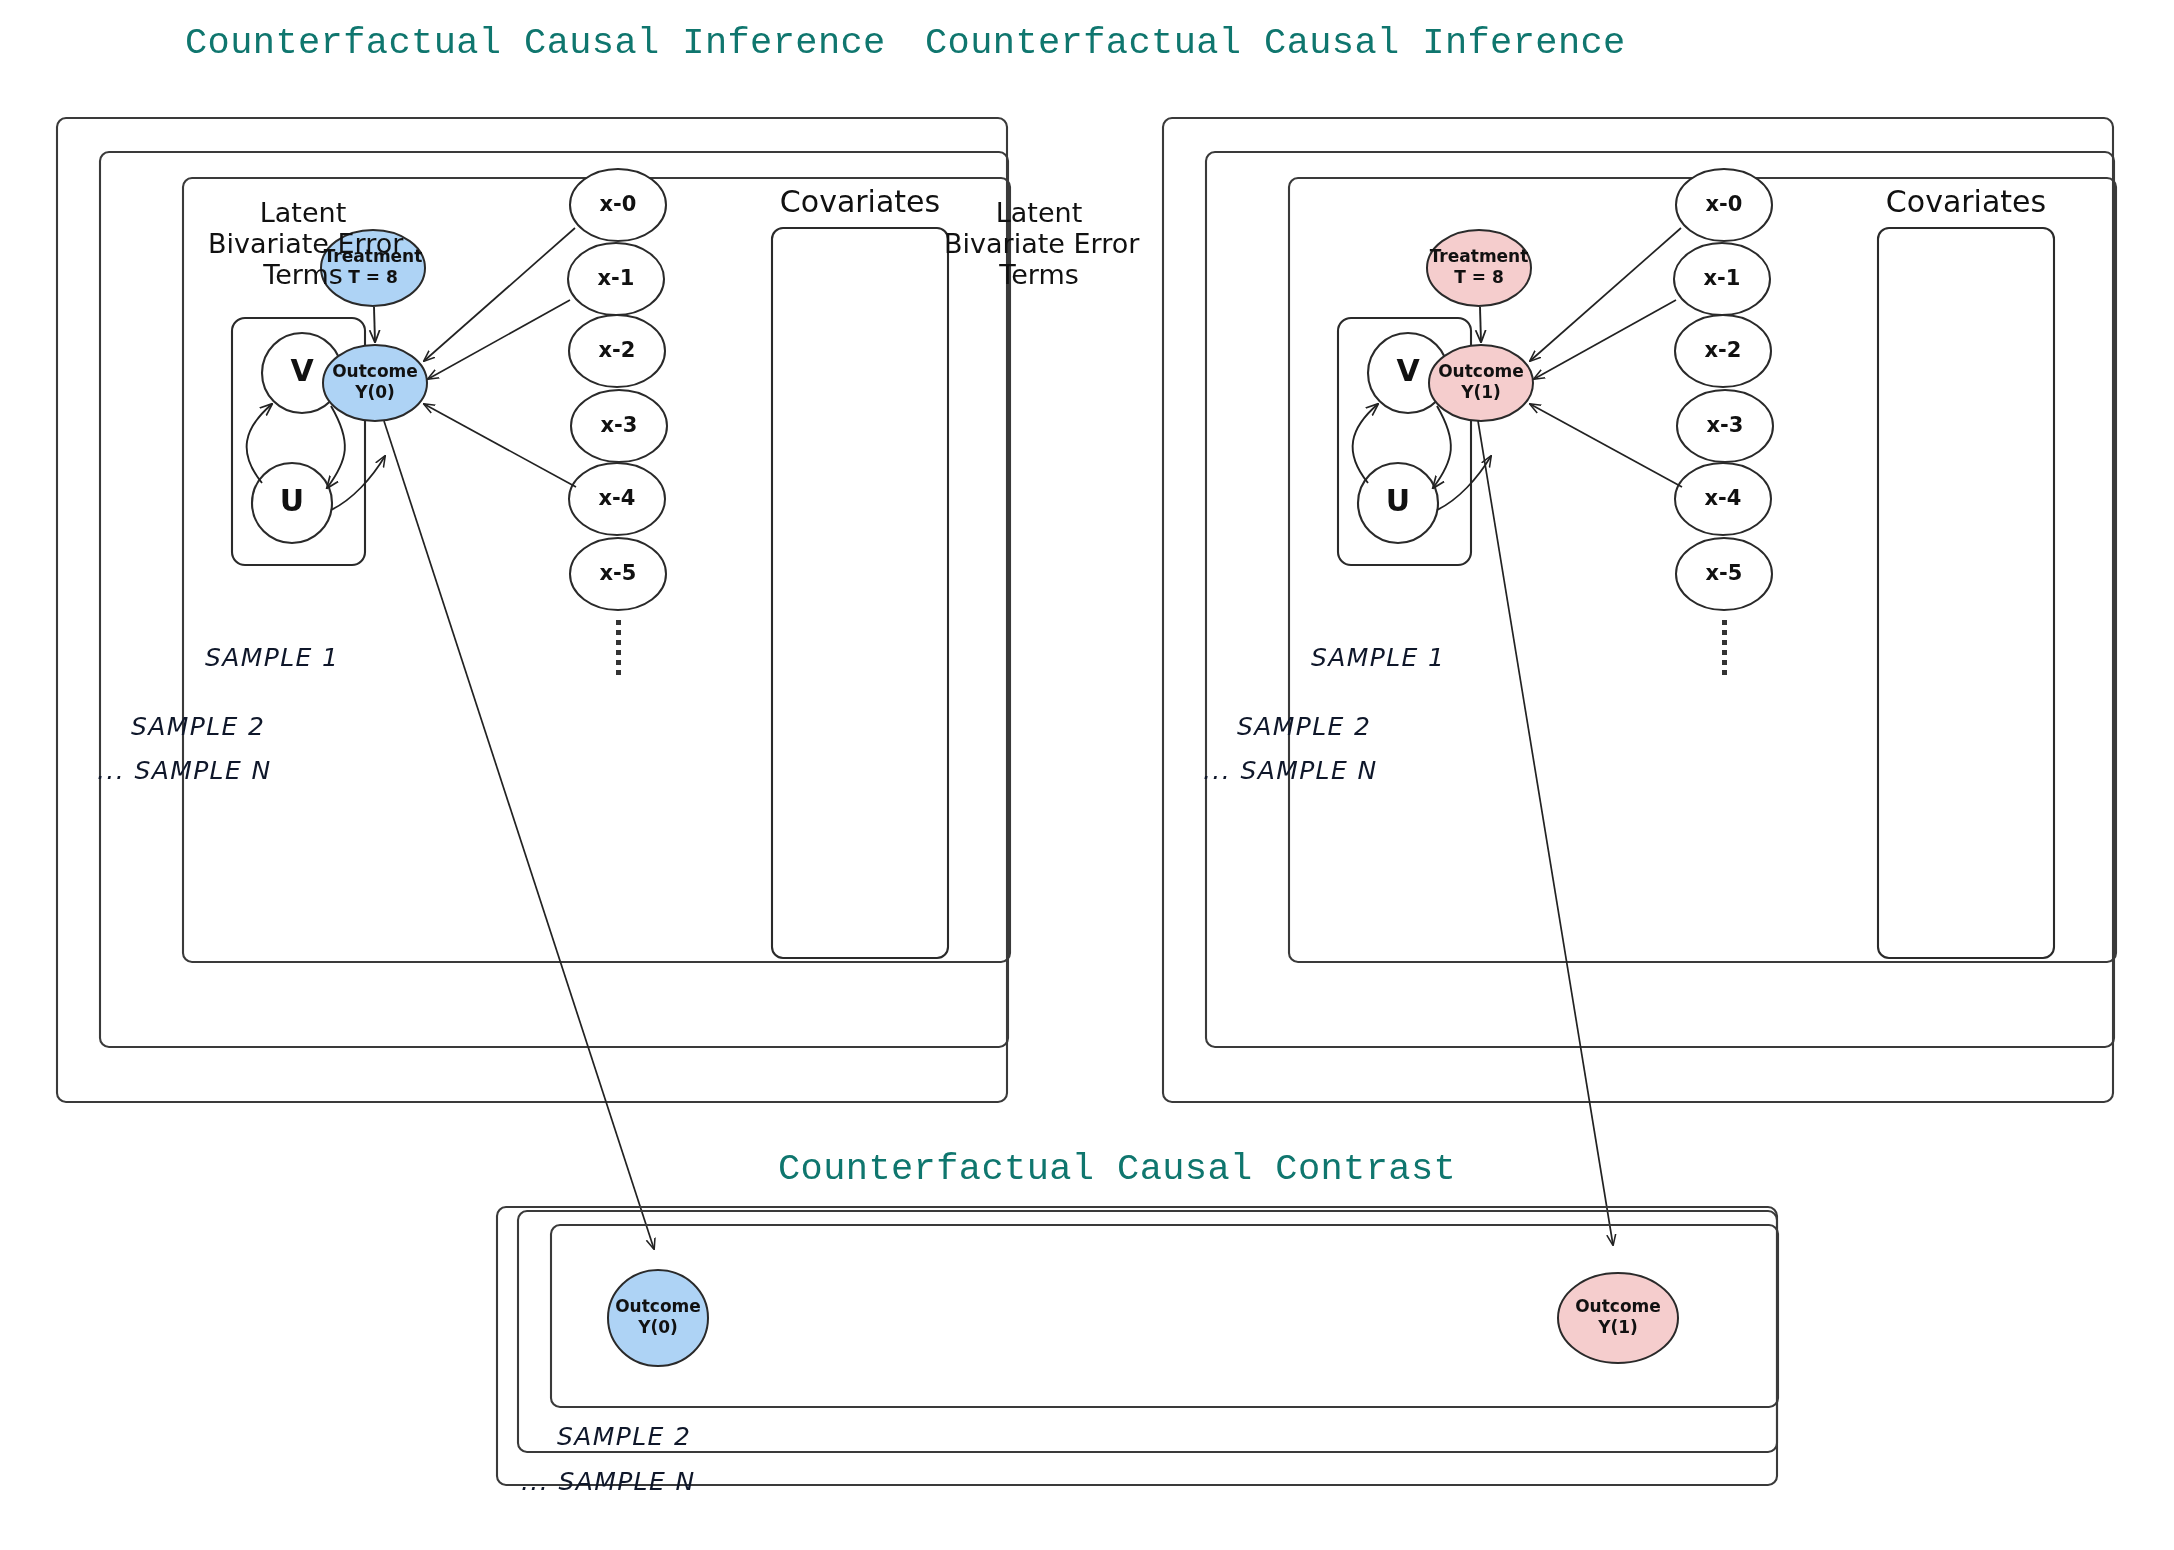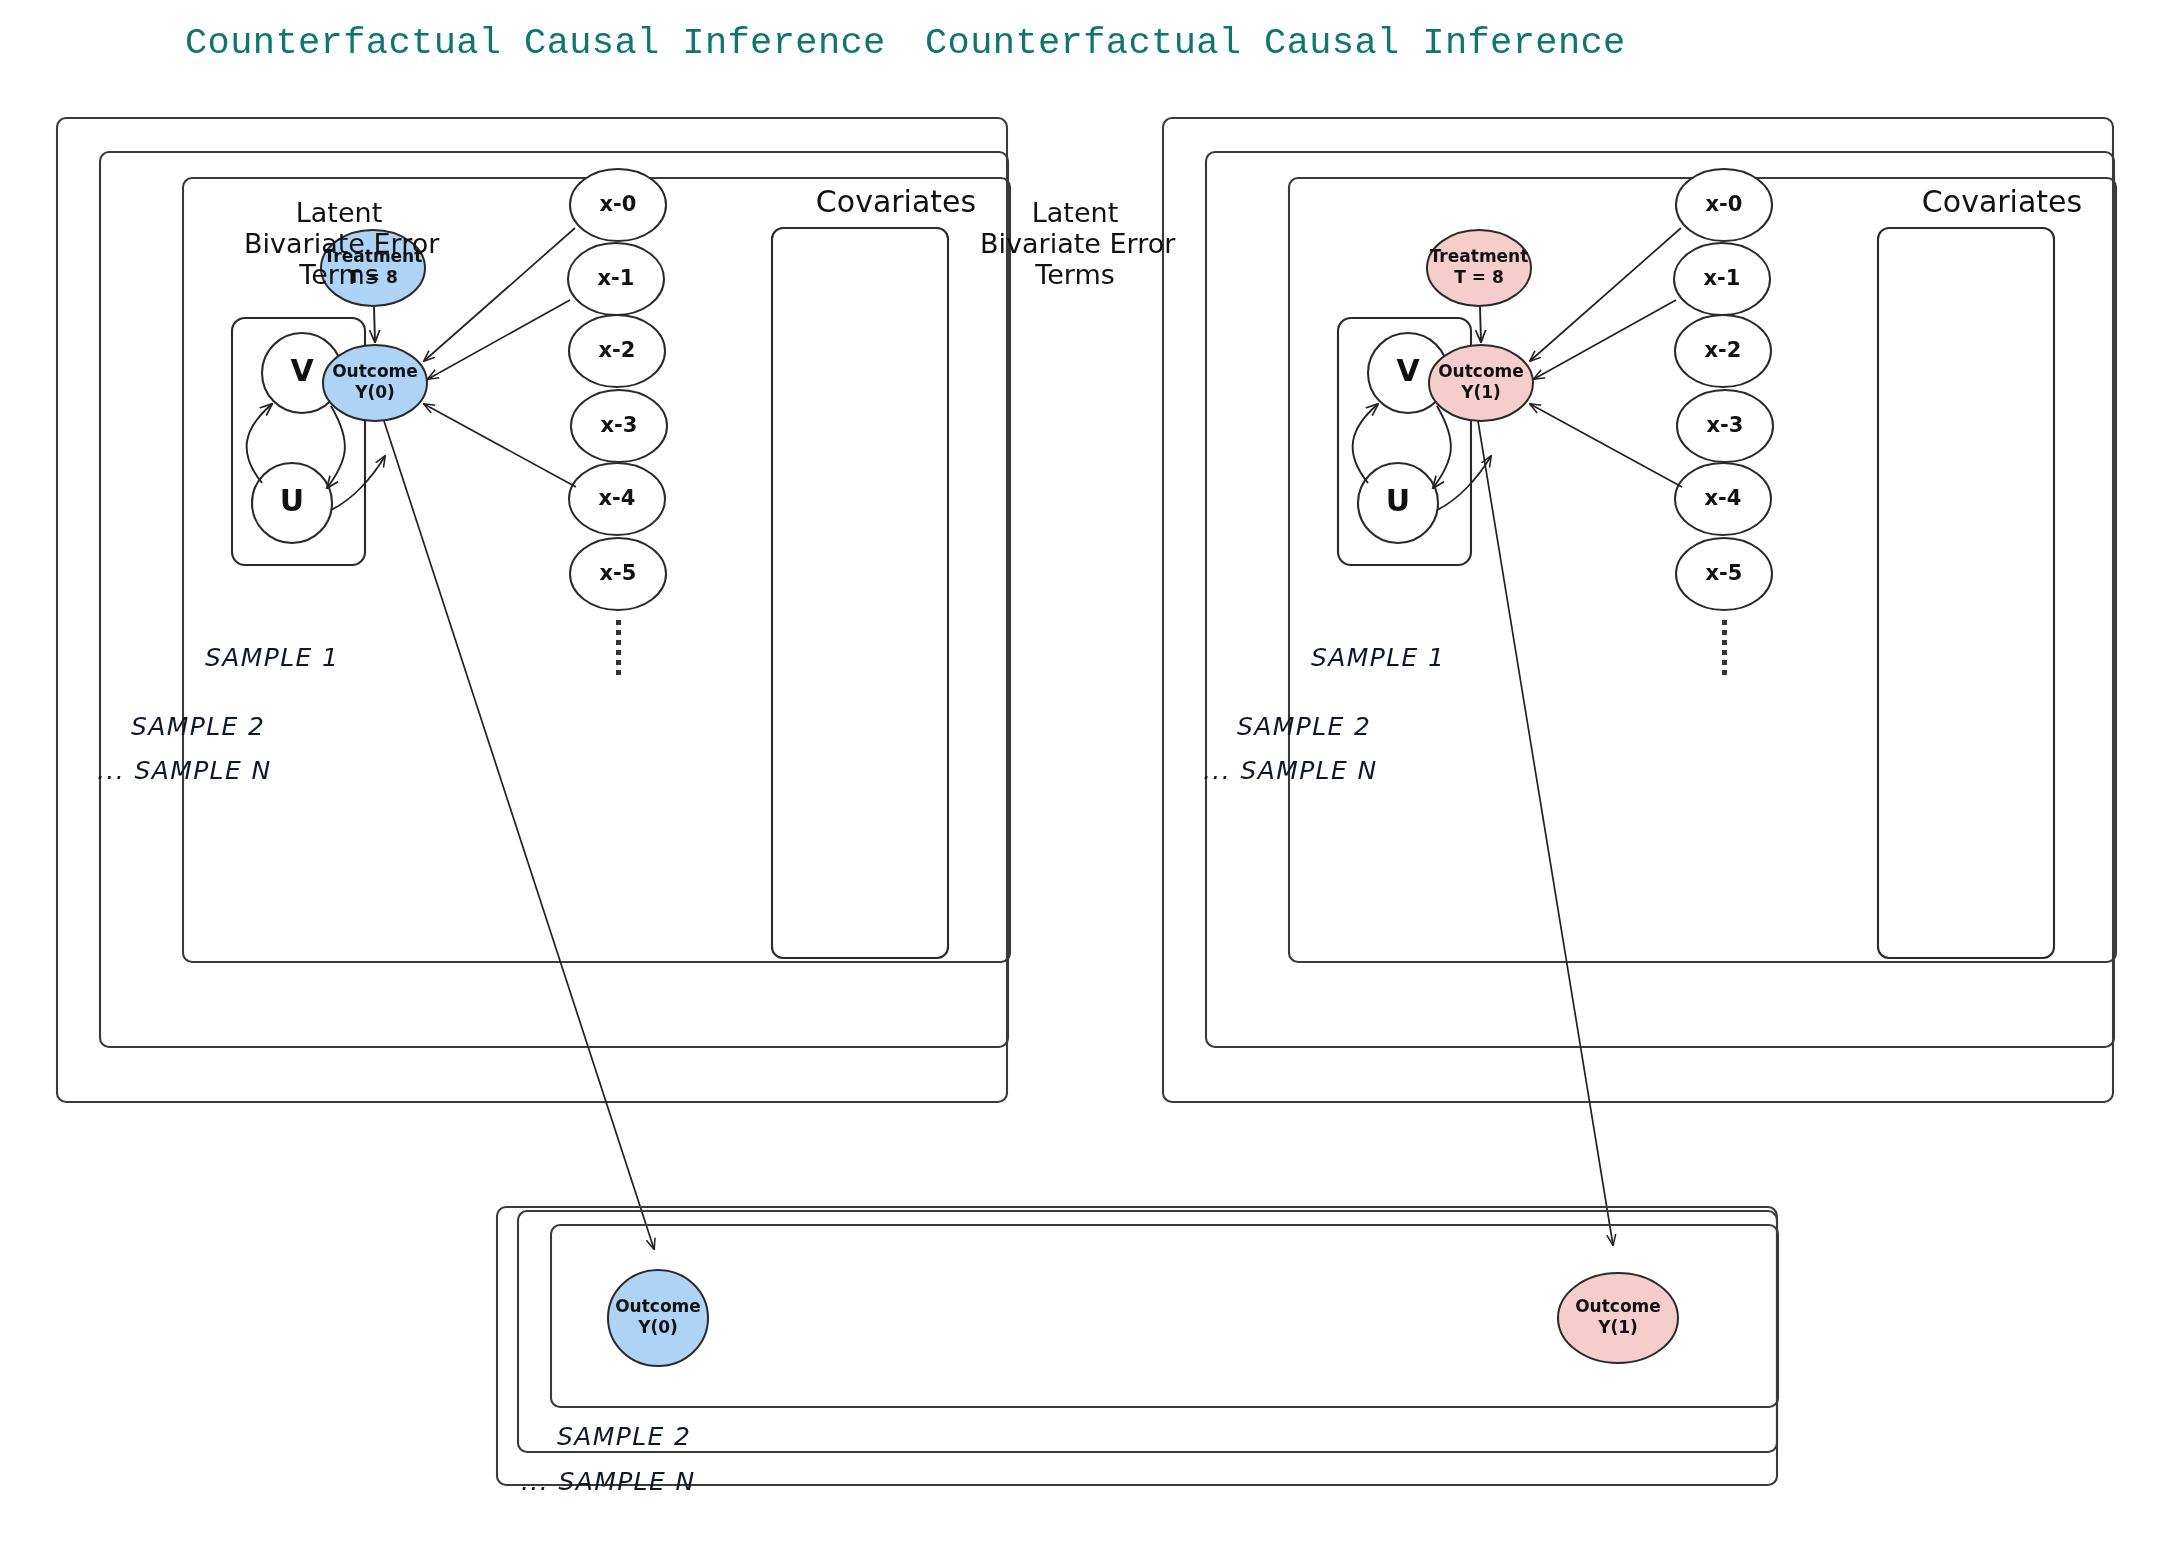--- a/index.html
+++ b/index.html
@@ -4,21 +4,21 @@
 <style>
   html,body{margin:0;padding:0;background:#fff;}
   body{width:2174px;height:1550px;position:relative;overflow:hidden;
        font-family:"DejaVu Sans","Liberation Sans",sans-serif;color:#111;}
   .canvas{position:absolute;inset:0;}
   svg.layer{position:absolute;left:0;top:0;width:2174px;height:1550px;overflow:visible;}
   .ttl{position:absolute;font-size:37px;font-weight:400;letter-spacing:.4px;
        white-space:nowrap;color:#0f766e;font-family:Liberation Mono, monospace;}
   .smp{position:absolute;font-size:25px;font-style:italic;letter-spacing:1.4px;
        white-space:nowrap;color:#0f172a;}
-  .grp{position:absolute;font-size:27px;white-space:nowrap;color:#111;text-align:center;margin-left:36px;}
+  .grp{position:absolute;font-size:27px;white-space:nowrap;color:#111;text-align:center;}
   .nlbl{position:absolute;white-space:nowrap;text-align:center;color:#111;
         display:flex;flex-direction:column;align-items:center;justify-content:center;
         line-height:1.22;pointer-events:none;font-weight:bold;}
   .dots{position:absolute;width:6px;display:flex;flex-direction:column;gap:5px;}
   .dots i{display:block;width:5px;height:5px;background:#333;}
 </style>
 </head>
 <body>
 
 <div class="canvas">
@@ -186,20 +186,21 @@
       <i></i>
       <i></i>
       <i></i>
       <i></i>
   </div>
 
   <div class="smp" style="left:1311px;top:643px;">SAMPLE 1</div>
   <div class="smp" style="left:1237px;top:712px;">SAMPLE 2</div>
   <div class="smp" style="left:1203px;top:756px;">... SAMPLE N</div>
 
+  <div class="ttl" style="left:778px;top:1148px;">Counterfactual Causal Contrast</div>
 
   <div class="nlbl" style="left:598px;top:1296px;width:120px;font-size:17px;">
     <span>Outcome</span>
     <span>Y(0)</span>
   </div>
   <div class="nlbl" style="left:1558px;top:1296px;width:120px;font-size:17px;">
     <span>Outcome</span>
     <span>Y(1)</span>
   </div>
 

